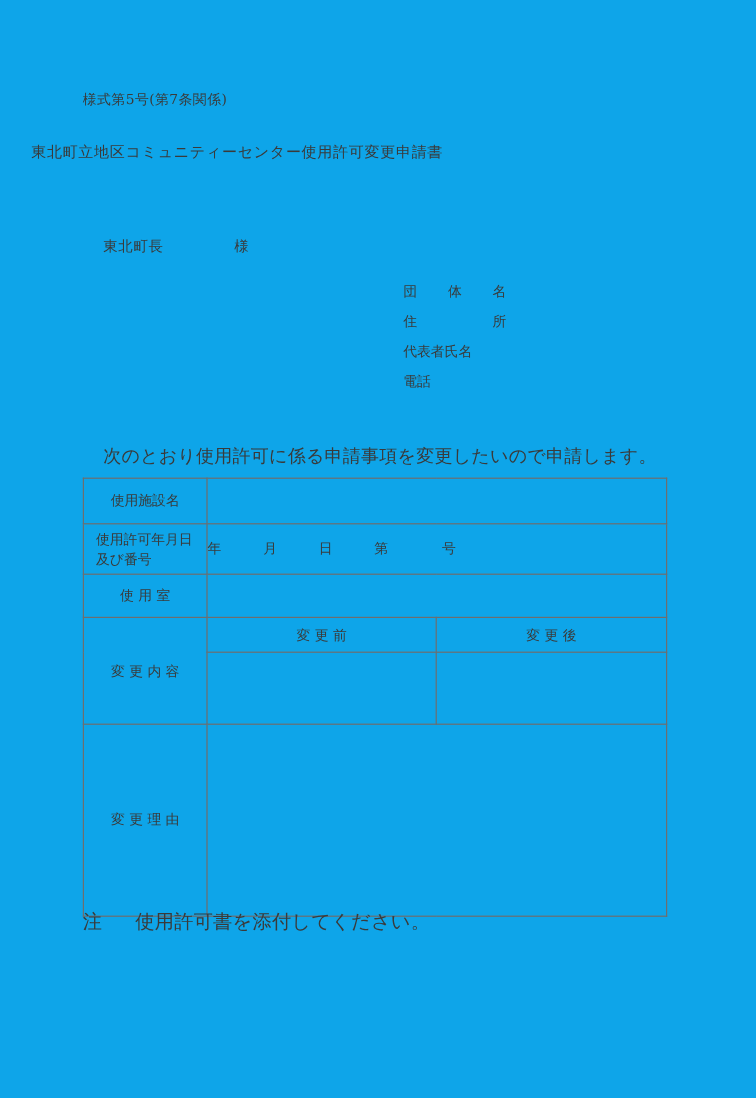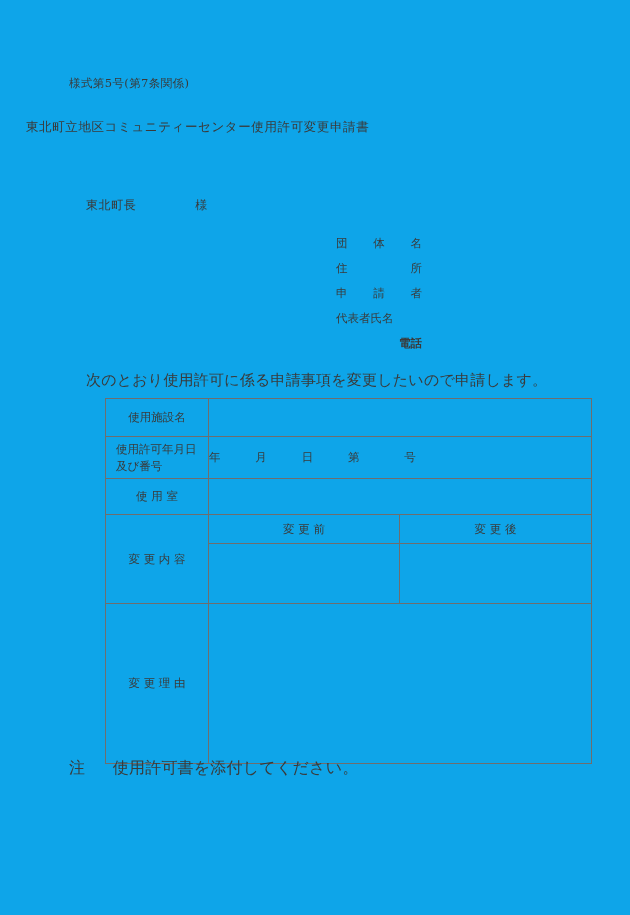--- a/index.html
+++ b/index.html
@@ -92,22 +92,21 @@
     text-align-last: justify;
   }
   .applicant .plain {
     display: inline-block;
     width: 86px;
     text-align: left;
   }
   .applicant .right-ind {
     display: inline-block;
     width: 86px;
-    text-align: right;
-    font-weight: bold;
+    text-align: left;
   }
 
   
   .lead {
     position: absolute;
     left: 86px;
     top: 371px;
     font-size: 15px;
     letter-spacing: 0.2px;
     white-space: nowrap;
@@ -115,21 +114,20 @@
 
   
   .form-table {
     position: absolute;
     left: 69px;
     top: 398px;
     width: 486px;
     border-collapse: collapse;
     table-layout: fixed;
     font-size: 11.5px;
-    margin-left: 36px;
   }
   .form-table td {
     border: 1px solid #6e6e6e;
     padding: 0;
     vertical-align: middle;
     color: #3a3a3a;
   }
   .lbl {
     width: 103px;
     text-align: center;
@@ -188,23 +186,20 @@
     <span class="gap"></span>
     <span>様</span>
   </div>
 
   <div class="applicant">
     <div class="row">
       <span class="spread-3">団 体 名</span>
     </div>
     <div class="row">
       <span class="wide-2">住　　所</span>
-    </div>
-    <div class="row">
-      <span class="spread-3">申 請 者</span>
     </div>
     <div class="row">
       <span class="plain">代表者氏名</span>
     </div>
     <div class="row">
       <span class="right-ind">電話</span>
     </div>
   </div>
 
   <div class="lead">次のとおり使用許可に係る申請事項を変更したいので申請します。</div>

